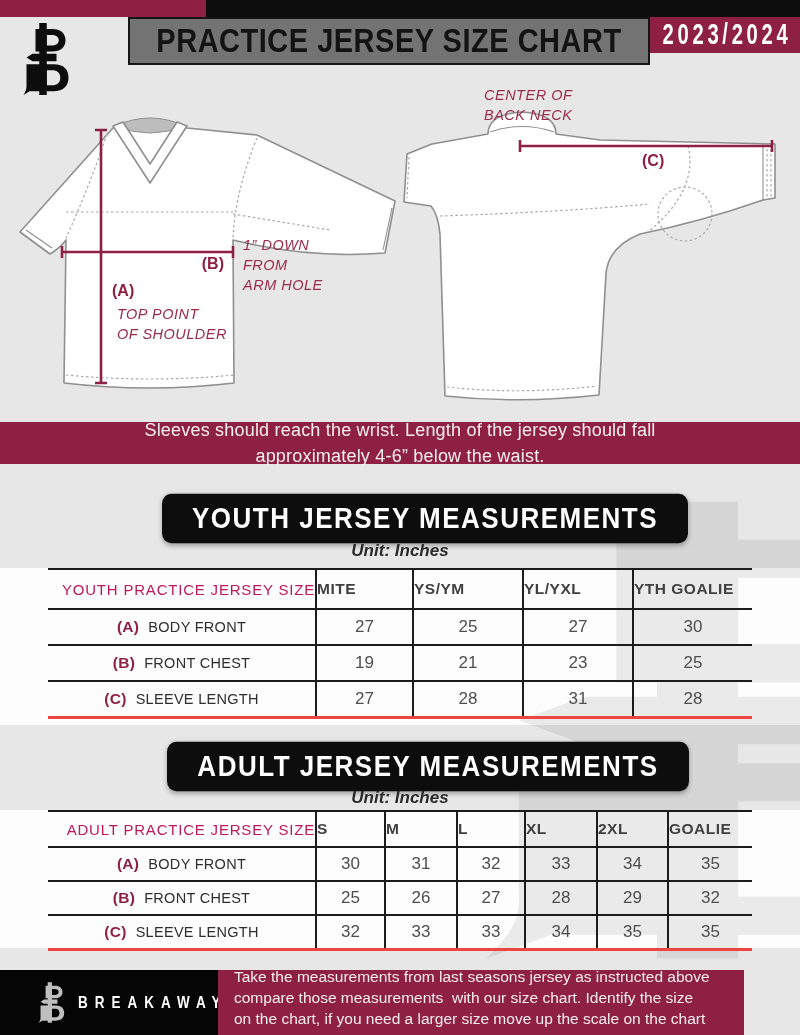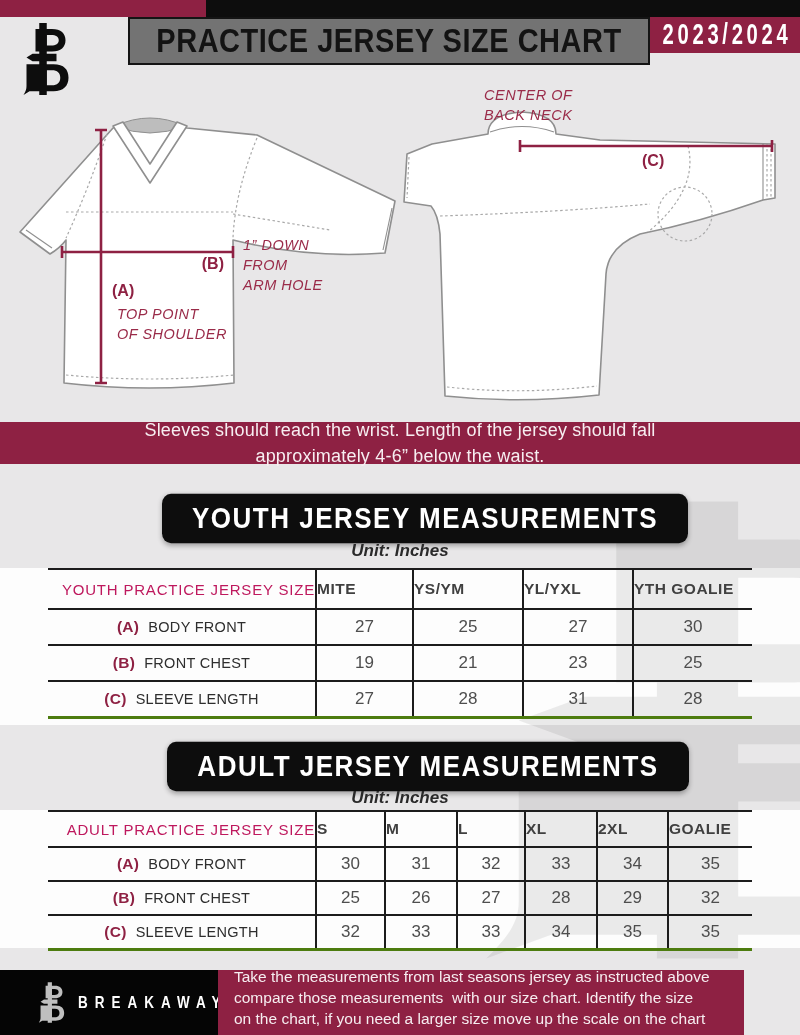--- a/index.html
+++ b/index.html
@@ -54,21 +54,21 @@
   .pill-youth {top:496px;padding-left:25px;} .pill-adult {top:744px;margin-left:28px;}
   .unit {left:0; width:800px; text-align:center; font-style:italic; font-weight:bold;
          font-size:17px; color:#2a2a2a;}
   .unit-youth {top:541px;} .unit-adult {top:788px;}
 
   
   table.meas {position:absolute; left:48px; border-collapse:collapse; table-layout:fixed;
               width:704px;}
   .meas-youth {top:568px;} .meas-adult {top:810px;}
   .meas tr {border-top:2px solid #1c1c1c;}
-  .meas tr.last {border-bottom:3px solid #4d7c0f;}
+  .meas tr.last {border-bottom:3px solid #ef4444;}
   .meas td {padding:0; vertical-align:middle;}
   .meas td.vline {border-left:2px solid #1c1c1c;}
   .meas-youth tr.head {height:40px;} .meas-youth tr.data {height:36px;}
   .meas-adult tr.head {height:36px;} .meas-adult tr.data {height:34px;}
   .size-header {text-align:right; font-size:15px; color:#be185d; letter-spacing:.8px;}
   .col-label {text-align:left; font-weight:bold; font-size:15.5px; color:#404040; letter-spacing:.5px;}
   .val {text-align:center; font-size:17px; color:#4e4e4e;}
   .row-label {text-align:center; padding-left:24px; font-size:14.5px; color:#2e2e2e; letter-spacing:.3px;}
   .row-key {color:#8E2143; font-weight:bold; font-size:15.5px; margin-right:9px;}
 

